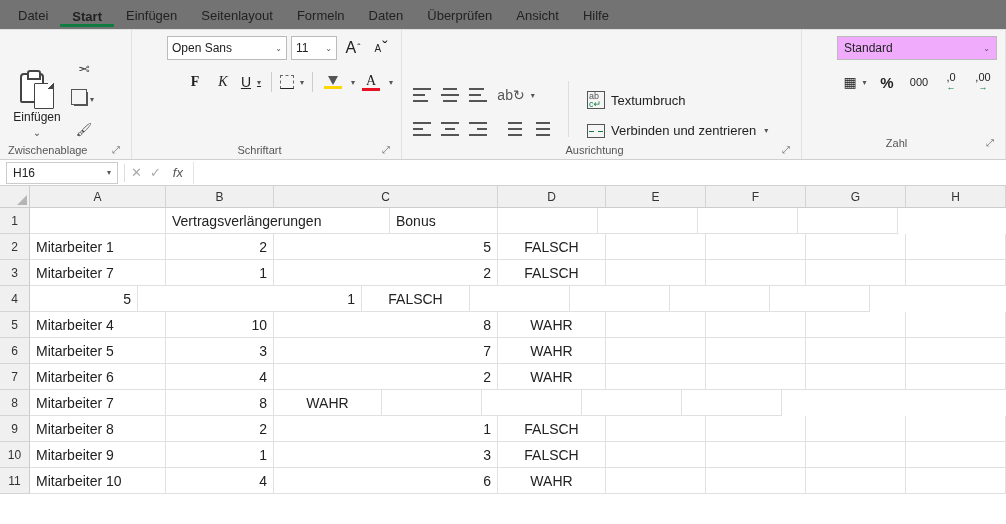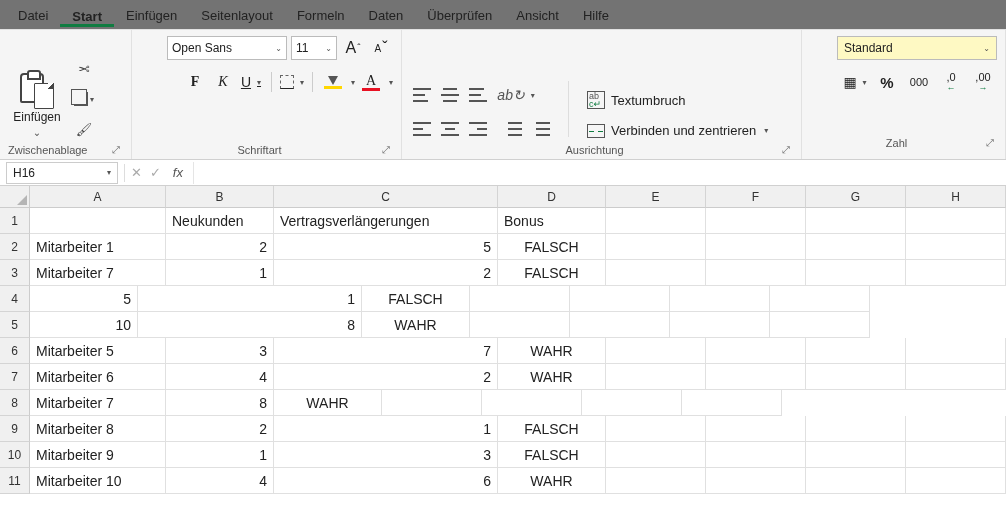--- a/index.html
+++ b/index.html
@@ -49,33 +49,33 @@
 
   
   .align-ic { width:18px; height:14px; display:flex; flex-direction:column; justify-content:space-between;}
   .align-ic div { height:2px; background:#555; }
   .al-top div:nth-child(1){width:18px} .al-top div:nth-child(2){width:12px} .al-top div:nth-child(3){width:15px}
   .al-mid div:nth-child(1){width:14px;margin:0 auto} .al-mid div:nth-child(2){width:18px} .al-mid div:nth-child(3){width:14px;margin:0 auto}
   .al-bot div:nth-child(1){width:15px} .al-bot div:nth-child(2){width:12px} .al-bot div:nth-child(3){width:18px}
   .al-left div{width:18px} .al-left div:nth-child(2){width:10px}
   .al-cen div{margin:0 auto} .al-cen div:nth-child(1){width:18px}.al-cen div:nth-child(2){width:10px}.al-cen div:nth-child(3){width:18px}
   .al-right div{margin-left:auto}.al-right div:nth-child(1){width:18px}.al-right div:nth-child(2){width:10px}.al-right div:nth-child(3){width:18px}
-  .orient-ic { font-size:14px; font-style:italic; color:#555;}
+  .orient-ic { font-size:14px; color:#555;}
   .indent-ic{ width:16px; height:14px; display:flex; flex-direction:column; justify-content:space-between;}
   .indent-ic div{height:2px;background:#555;width:14px}
   .wrap-box{width:18px;height:18px;border:1px solid #555;position:relative;}
   .wrap-box::before{content:"ab";position:absolute;top:-1px;left:1px;font-size:9px;color:#555;}
   .wrap-box::after{content:"c↵";position:absolute;bottom:-1px;left:1px;font-size:9px;color:#107c41;}
   .merge-ic{width:18px;height:14px;border:1px solid #555;position:relative;}
   .merge-ic::before,.merge-ic::after{content:"";position:absolute;top:50%;width:5px;height:1.5px;background:#107c41;}
   .merge-ic::before{left:1px}.merge-ic::after{right:1px}
   .wrap-btn, .merge-btn { display:flex; align-items:center; gap:6px; padding:3px 6px; cursor:pointer;}
 
   
-  .num-format { width:160px; height:24px; border:1px solid #bbb; background:#fef9c3; font-size:12px; padding:2px 6px; display:flex; align-items:center; justify-content:space-between;}
+  .num-format { width:160px; height:24px; border:1px solid #bbb; background:#f0abfc; font-size:12px; padding:2px 6px; display:flex; align-items:center; justify-content:space-between;}
   .num-btn { width:28px; height:24px; display:flex; align-items:center; justify-content:center; cursor:pointer; font-size:13px;}
   .curr-ic{font-size:14px;}
   .pct-ic{font-size:15px;font-weight:600;}
   .thou-ic{font-size:11px;}
   .dec-ic{font-size:11px; display:flex; flex-direction:column; align-items:center; line-height:0.9;}
   .dec-ic .arr{font-size:9px;color:#107c41;}
 
   
   .fbar { display:flex; align-items:center; height:26px; border-bottom:1px solid #d0d0d0; background:#fff;}
   .name-box { width:112px; height:22px; border:1px solid #ccc; margin:0 6px; padding:1px 6px; font-size:12px; display:flex; align-items:center; justify-content:space-between;}
@@ -369,21 +369,20 @@
         <div class="ch cC">C</div>
         <div class="ch cD">D</div>
         <div class="ch cE">E</div>
         <div class="ch cF">F</div>
         <div class="ch cG">G</div>
         <div class="ch cH">H</div>
       </div>
     <div class="cells" id="cells">
         <div class="crow">
           <div class="cell cA "></div>
-          <div class="cell cB ">Neukunden</div>
           <div class="cell cC ">Vertragsverlängerungen</div>
           <div class="cell cD ">Bonus</div>
           <div class="cell cE "></div>
           <div class="cell cF "></div>
           <div class="cell cG "></div>
           <div class="cell cH "></div>
         </div>
         <div class="crow">
           <div class="cell cA ">Mitarbeiter 1</div>
           <div class="cell cB num">2</div>
@@ -407,20 +406,21 @@
         <div class="crow">
           <div class="cell cB num">5</div>
           <div class="cell cC num">1</div>
           <div class="cell cD cen">FALSCH</div>
           <div class="cell cE "></div>
           <div class="cell cF "></div>
           <div class="cell cG "></div>
           <div class="cell cH "></div>
         </div>
         <div class="crow">
+          <div class="cell cA ">Mitarbeiter 4</div>
           <div class="cell cB num">10</div>
           <div class="cell cC num">8</div>
           <div class="cell cD cen">WAHR</div>
           <div class="cell cE "></div>
           <div class="cell cF "></div>
           <div class="cell cG "></div>
           <div class="cell cH "></div>
         </div>
         <div class="crow">
           <div class="cell cA ">Mitarbeiter 5</div>

